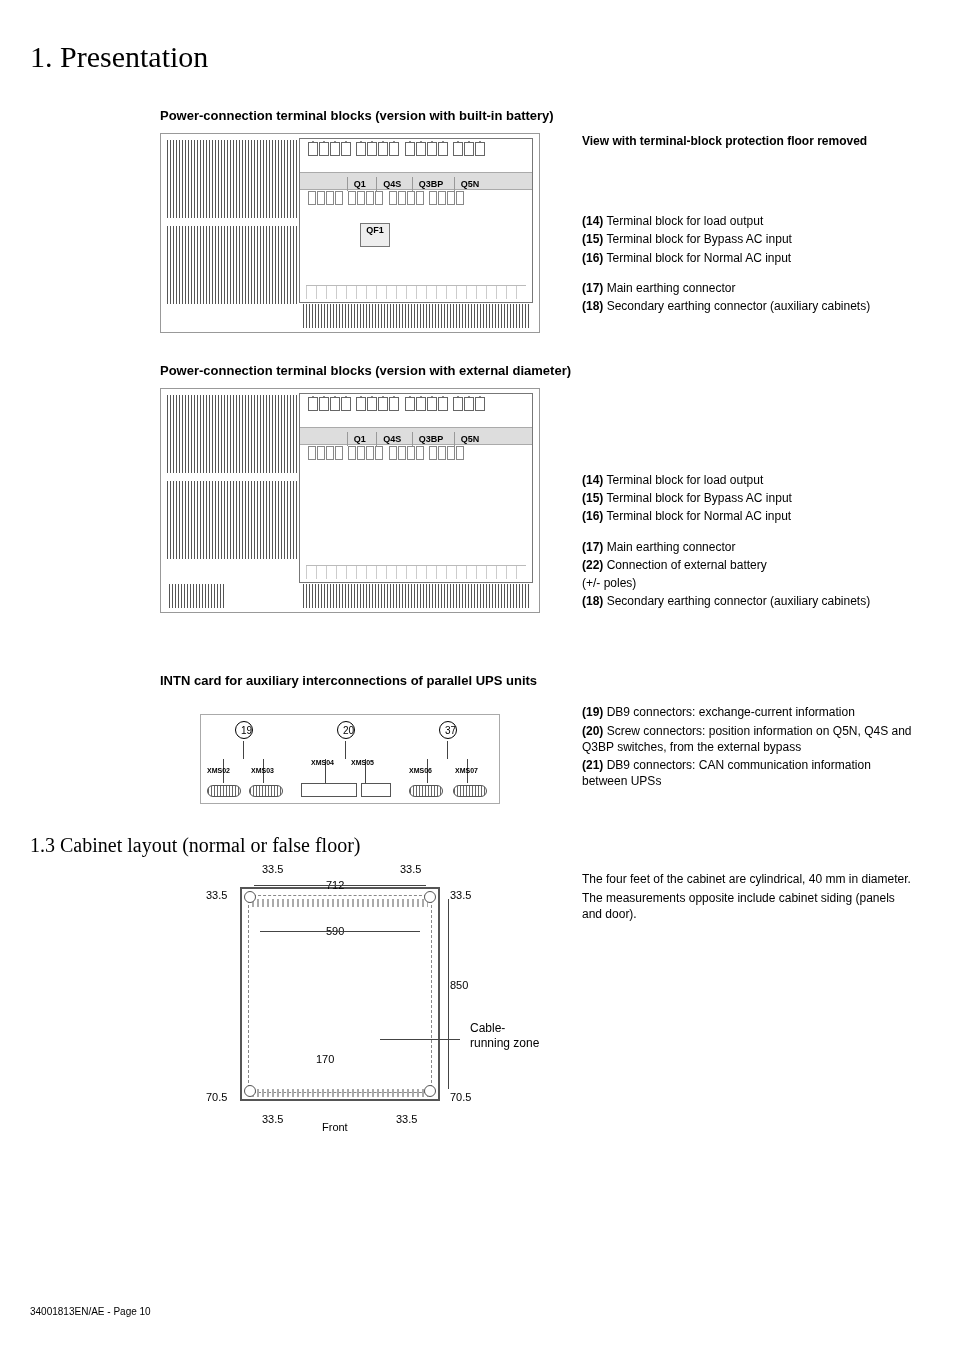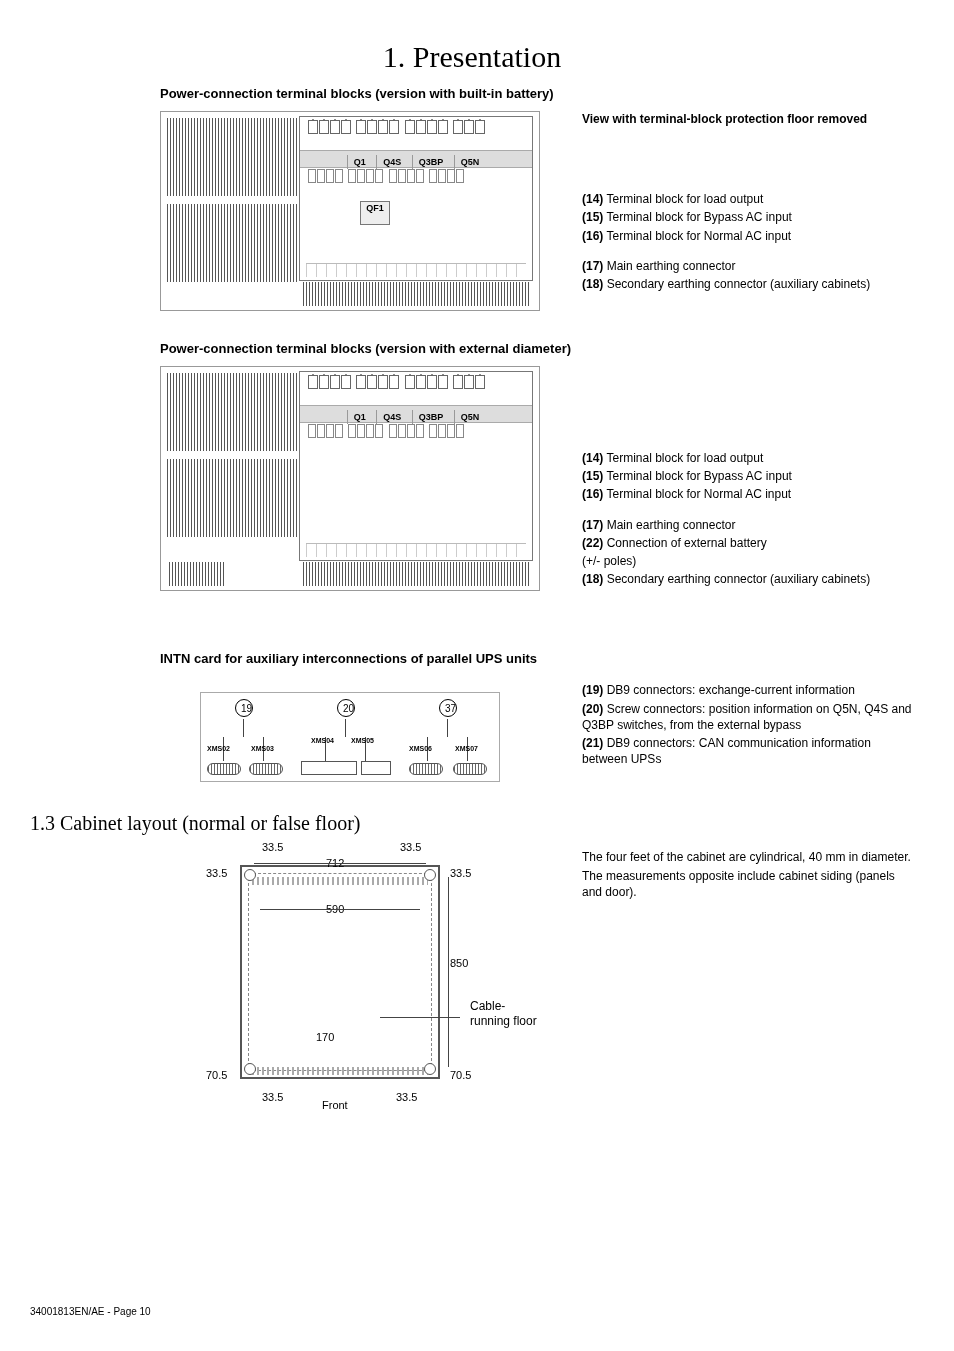--- a/index.html
+++ b/index.html
@@ -1,17 +1,17 @@
 <!DOCTYPE html>
 <html><head>
   <meta charset="utf-8">
   <style>
     * { box-sizing: border-box; margin: 0; padding: 0; }
     body { width: 954px; height: 1351px; font-family: Arial, Helvetica, sans-serif; background: #fff; color: #000; position: relative; padding: 40px 40px 40px 30px; }
-    .chapter-title { font-size: 30px; font-weight: normal; margin-bottom: 12px; font-family: Georgia, 'Times New Roman', serif; text-align: center; }
+    .chapter-title { font-size: 30px; font-weight: normal; margin-bottom: 34px; font-family: Georgia, 'Times New Roman', serif; }
     .content { margin-left: 130px; }
     .section-title { font-size: 13px; font-weight: bold; margin-bottom: 10px; }
     .two-col { display: flex; gap: 22px; margin-bottom: 30px; }
     .col-left { width: 400px; flex-shrink: 0; }
     .col-right { flex: 1; font-size: 12px; line-height: 1.35; }
     .col-right p { margin-bottom: 2px; }
     .col-right .block { margin-bottom: 14px; }
     .subsection-title { font-size: 20px; font-weight: normal; font-family: Liberation Serif, serif; margin-left: -130px; margin-top: 30px; margin-bottom: 12px; }
     .footer { position: absolute; bottom: 34px; left: 30px; font-size: 10px; }
 
@@ -209,21 +209,21 @@
         <div class="dim-lbl" style="left:126px;top:56px">590</div>
         <div class="dim-lbl" style="left:6px;top:20px">33.5</div>
         <div class="dim-lbl" style="left:250px;top:20px">33.5</div>
         <div class="dim-lbl" style="left:250px;top:110px">850</div>
         <div class="dim-lbl" style="left:116px;top:184px">170</div>
         <div class="dim-lbl" style="left:6px;top:222px">70.5</div>
         <div class="dim-lbl" style="left:250px;top:222px">70.5</div>
         <div class="dim-lbl" style="left:62px;top:244px">33.5</div>
         <div class="dim-lbl" style="left:196px;top:244px">33.5</div>
         <div class="front-lbl">Front</div>
-        <div class="cable-zone-lbl">Cable-running floor</div>
+        <div class="cable-zone-lbl">Cable-running zone</div>
         <div class="dim-line" style="left:54px;top:16px;width:172px;height:1px"></div>
         <div class="dim-line" style="left:60px;top:62px;width:160px;height:1px"></div>
         <div class="dim-line" style="left:248px;top:30px;width:1px;height:190px"></div>
         <div class="dim-line" style="left:180px;top:170px;width:80px;height:1px"></div>
       </div>
     </div>
     <div class="col-right">
       <div style="height:2px"></div>
       <p>The four feet of the cabinet are cylindrical, 40 mm in diameter.</p>
       <p>The measurements opposite include cabinet siding (panels and door).</p>

